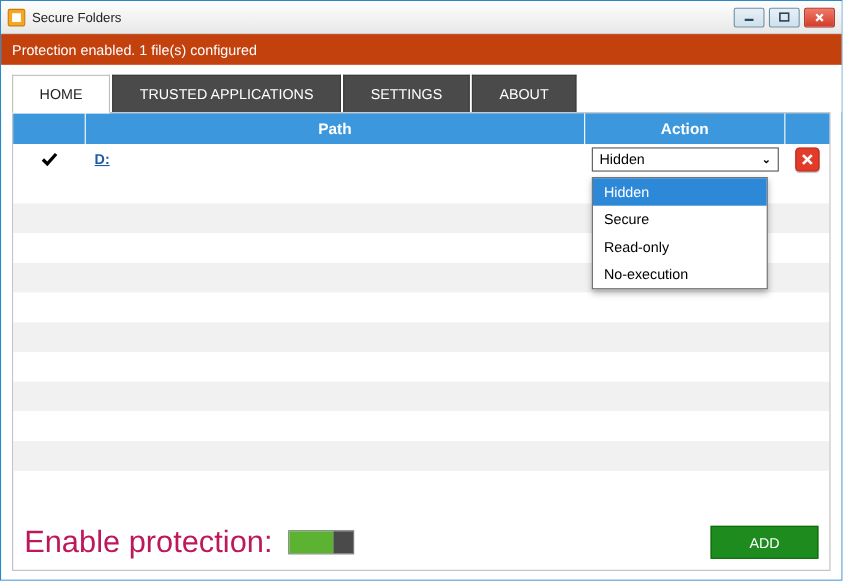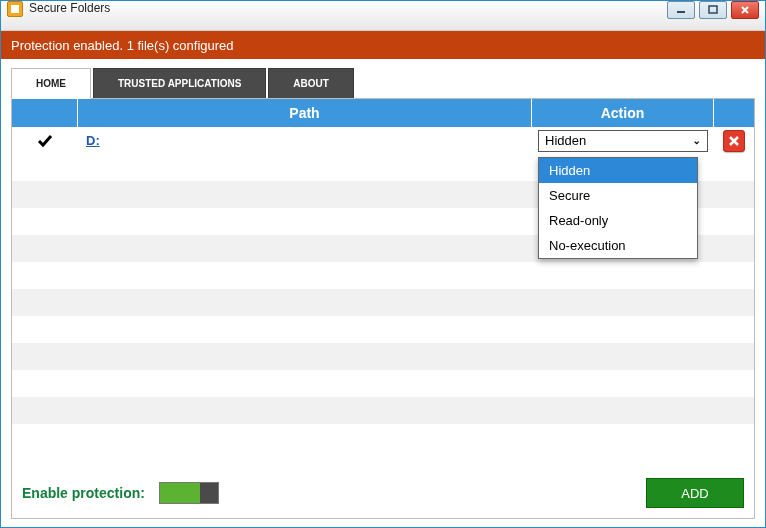--- a/index.html
+++ b/index.html
@@ -1,32 +1,32 @@
 <!DOCTYPE html>
 <html><head>
 <meta charset="utf-8">
 <style>
   * { box-sizing: border-box; margin: 0; padding: 0; }
   body { font-family: "Segoe UI", Arial, sans-serif; background: #fff; width: 766px; height: 528px; overflow: hidden; }
   
   .window { width: 766px; height: 528px; border: 1px solid #2b89c7; display: flex; flex-direction: column; background: #fff; }
   
-  .titlebar { height: 30px; background: linear-gradient(#fefefe, #e8e8e8); display: flex; align-items: flex-start; padding: 0 6px; border-bottom: 1px solid #cfcfcf; }
+  .titlebar { height: 30px; background: linear-gradient(#fefefe, #e8e8e8); display: flex; align-items: center; padding: 0 6px; border-bottom: 1px solid #cfcfcf; }
   .titlebar .app-icon { width: 16px; height: 16px; background: #f5a623; border: 1px solid #c77f0d; margin-right: 6px; border-radius: 2px; position: relative; }
   .titlebar .app-icon::after { content:""; position:absolute; left:3px; top:3px; width:8px; height:8px; background:#fff; }
   .titlebar .title { font-size: 12px; color: #222; flex: 1; }
   .win-btns { display: flex; gap: 4px; }
   .win-btn { width: 28px; height: 18px; border: 1px solid #6b8fa5; background: linear-gradient(#e8f0f6,#cfe0ec); border-radius: 2px; display:flex; align-items:center; justify-content:center; font-size:10px; cursor:pointer; }
   .win-btn.close { background: linear-gradient(#f07a6a,#d43b2a); border-color:#a52d1f; color:#fff; font-weight:bold; }
   .win-btn svg { width:10px; height:10px; }
   
   .status-bar { height: 28px; background: #c2410c; color: #fff; font-size: 13px; display:flex; align-items:center; padding: 0 10px; }
   
   .tabs { display:flex; background:#fff; padding: 8px 10px 0 10px; align-items:flex-end; }
-  .tab { padding: 9px 24px; background:#4a4a4a; color:#fff; font-size:10px; font-weight:700; margin-right:2px; cursor:pointer; border:1px solid #3a3a3a; border-bottom:none; }
+  .tab { padding: 9px 24px; background:#4a4a4a; color:#fff; font-size:13px; font-weight:400; margin-right:2px; cursor:pointer; border:1px solid #3a3a3a; border-bottom:none; }
   .tab.active { background:#fff; color:#222; border:1px solid #bdbdbd; border-bottom:1px solid #fff; position:relative; top:1px; }
   
   .content-wrap { flex:1; padding: 0 10px 8px 10px; display:flex; flex-direction:column; }
   .content { border:1px solid #bdbdbd; flex:1; display:flex; flex-direction:column; background:#fff; }
   
   .thead { display:flex; height:28px; background:#3d97dd; color:#fff; font-size:14px; font-weight:600; }
   .thead .col { display:flex; align-items:center; justify-content:center; border-right:1px solid #fff; }
   .col-check { width:66px; }
   .col-path { flex:1; }
   .col-action { width:182px; }
@@ -50,21 +50,21 @@
   .select-box { width:170px; height:22px; border:1px solid #555; background:#fff; display:flex; align-items:center; padding:0 6px; cursor:pointer; font-size:13px; position:relative; justify-content:space-between; }
   .chev { font-size:10px; font-weight:bold; }
   
   .del-btn { width:22px; height:22px; background:#e23b2a; border-radius:4px; display:flex; align-items:center; justify-content:center; color:#fff; font-weight:bold; cursor:pointer; box-shadow: inset 0 0 0 1px #b52c1d, 0 1px 1px rgba(0,0,0,.25); }
   
   .dropdown { position:absolute; top:27px; left:0; right:0; border:1px solid #666; background:#fff; box-shadow:0 3px 6px rgba(0,0,0,.3); z-index:10; }
   .dropdown .opt { padding:5px 10px; font-size:13px; cursor:pointer; }
   .dropdown .opt.sel { background:#2d89d8; color:#fff; }
   
   .footer { height:50px; display:flex; align-items:center; padding:0 10px; }
-  .footer-label { font-size:14px; color:#15803d; font-weight:700; margin-right:14px; }
+  .footer-label { font-size:28px; color:#be185d; font-weight:400; margin-right:14px; }
   .toggle { width:60px; height:22px; border:1px solid #777; background:#fff; position:relative; cursor:pointer; }
   .toggle-on { position:absolute; left:0; top:0; bottom:0; width:40px; background:#5cb231; }
   .toggle-knob { position:absolute; left:40px; top:0; width:18px; height:20px; background:#4a4a4a; }
   .spacer { flex:1; }
   .add-btn { width:98px; height:30px; background:#1d8b1d; color:#fff; border:1px solid #0a6a0a; font-size:13px; font-weight:500; cursor:pointer; display:flex; align-items:center; justify-content:center; }
   
   .actionwrap { position:relative; width:160px; }
 </style>
 </head>
 <body>
@@ -94,20 +94,21 @@
     </div>
   </div>
 
   <div class="status-bar">
     <span>Protection enabled. 1 file(s) configured</span>
   </div>
 
   <div class="tabs">
     <div class="tab active">HOME</div>
     <div class="tab">TRUSTED APPLICATIONS</div>
+    <div class="tab">SETTINGS</div>
     <div class="tab">ABOUT</div>
   </div>
 
   <div class="content-wrap">
     <div class="content">
 
       <div class="thead">
         <div class="col col-check"></div>
         <div class="col col-path">Path</div>
         <div class="col col-action">Action</div>

